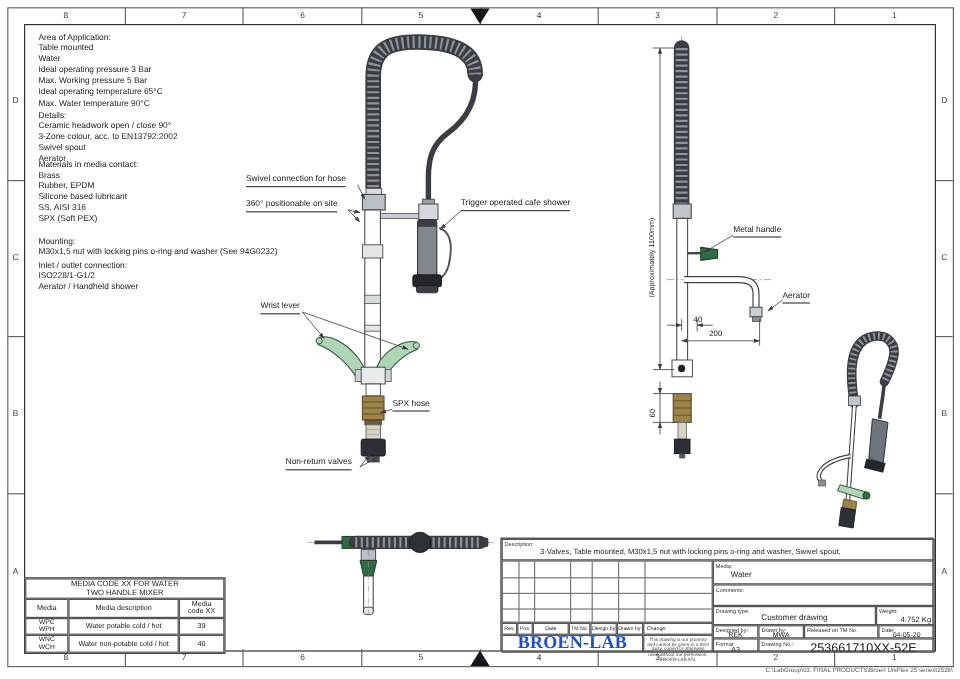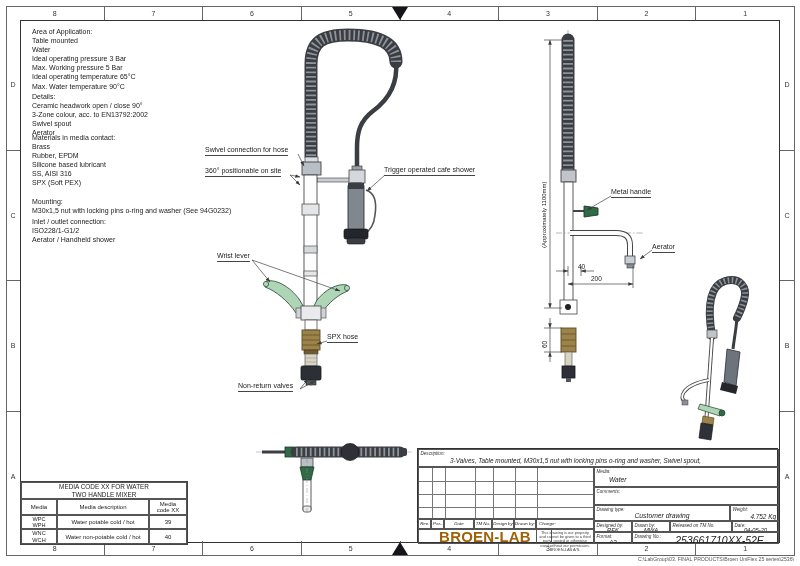--- a/index.html
+++ b/index.html
@@ -27,26 +27,26 @@
   .callout{position:absolute;font-size:7px;line-height:8px;white-space:nowrap;color:#222;
     border-bottom:0.8px solid #444;padding-bottom:1px;}
   .dim{position:absolute;font-size:6.5px;white-space:nowrap;color:#222;}
   .rot{transform:rotate(-90deg);transform-origin:0 0;}
   
   .mtable{position:absolute;left:20px;top:481px;width:166px;height:62px;background:#fff;border:1px solid #444;font-size:6px;color:#222;}
   .mtable .cell{position:absolute;display:flex;align-items:center;justify-content:center;text-align:center;border:0.6px solid #555;box-sizing:border-box;}
   .pre{white-space:pre-line;line-height:6.5px;}
   
   .tblock{position:absolute;left:417px;top:448px;width:361px;height:95px;background:#fff;border:1.2px solid #333;box-sizing:border-box;font-size:6.5px;color:#222;}
-  .tb-cell{position:absolute;border:0.6px solid #555;box-sizing:border-box;overflow:hidden;font-style:italic;}
+  .tb-cell{position:absolute;border:0.6px solid #555;box-sizing:border-box;overflow:hidden;}
   .tb-lab{position:absolute;left:1.5px;top:0.5px;font-size:4.6px;color:#333;white-space:nowrap;}
   .tb-val{position:absolute;left:0;right:0;top:6px;text-align:center;font-size:6.8px;white-space:nowrap;}
   .revhead{display:flex;align-items:center;justify-content:center;text-align:center;font-size:4.4px;line-height:4.8px;}
-  .logo{position:absolute;left:0;top:80px;width:134px;height:15px;display:flex;align-items:center;justify-content:center;
-    font-weight:bold;font-size:15px;letter-spacing:0.2px;color:#a16207;border:0.6px solid #555;box-sizing:border-box;}
+  .logo{position:absolute;left:0;top:80px;width:118px;height:15px;display:flex;align-items:center;justify-content:center;
+    font-weight:bold;font-size:15px;letter-spacing:0.2px;color:#1d4ed8;border:0.6px solid #555;box-sizing:border-box;font-family:Liberation Serif, serif;}
   .fineprint{position:absolute;left:118px;top:80px;width:58px;height:15px;border:0.6px solid #555;box-sizing:border-box;
     font-size:3.9px;line-height:4.2px;color:#444;padding:1px 2px;text-align:center;}
   .footer-path{position:absolute;left:520px;top:556px;width:274px;text-align:right;font-size:5.2px;color:#555;white-space:nowrap;}
   svg{position:absolute;left:0;top:0;}
 </style>
 </head>
 <body>
 
 <div class="sheet">
 

